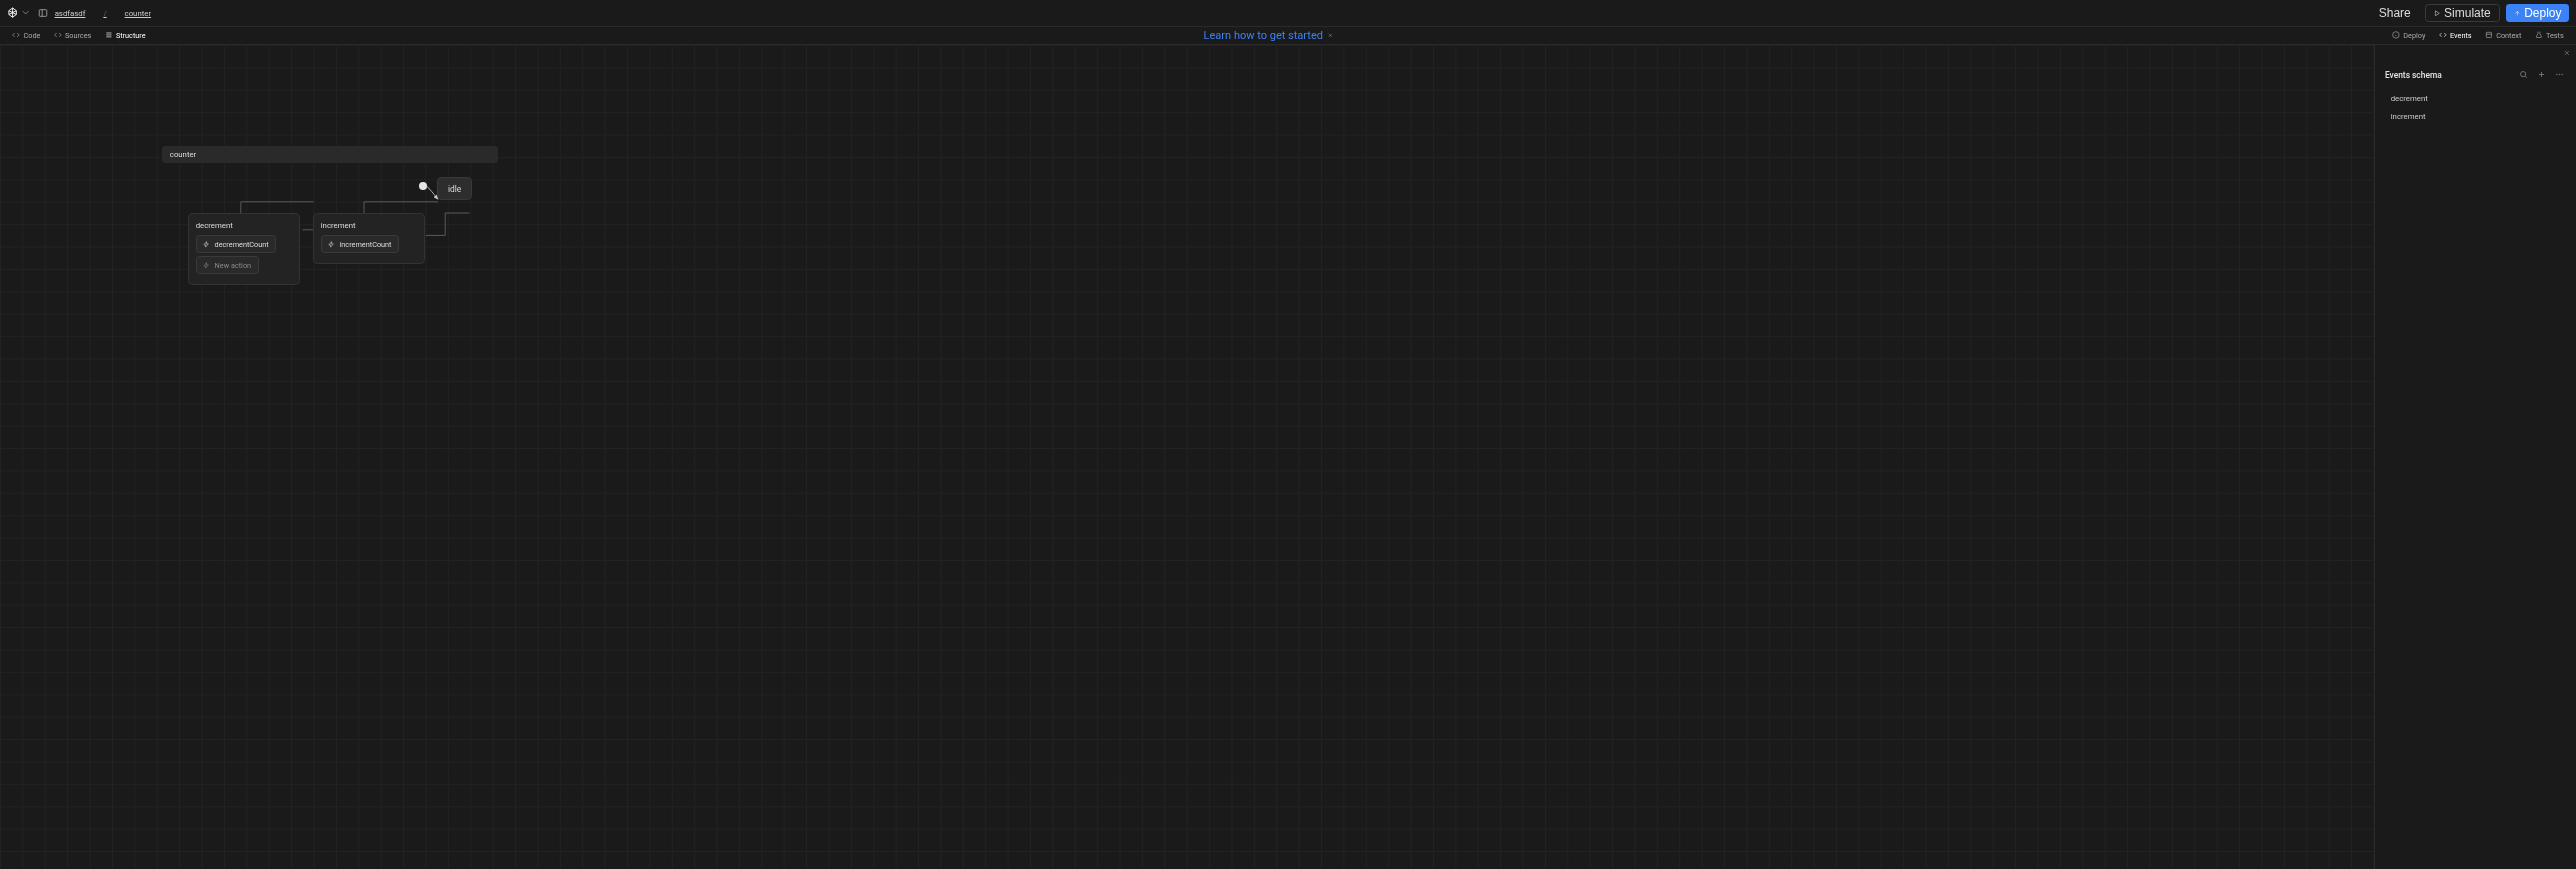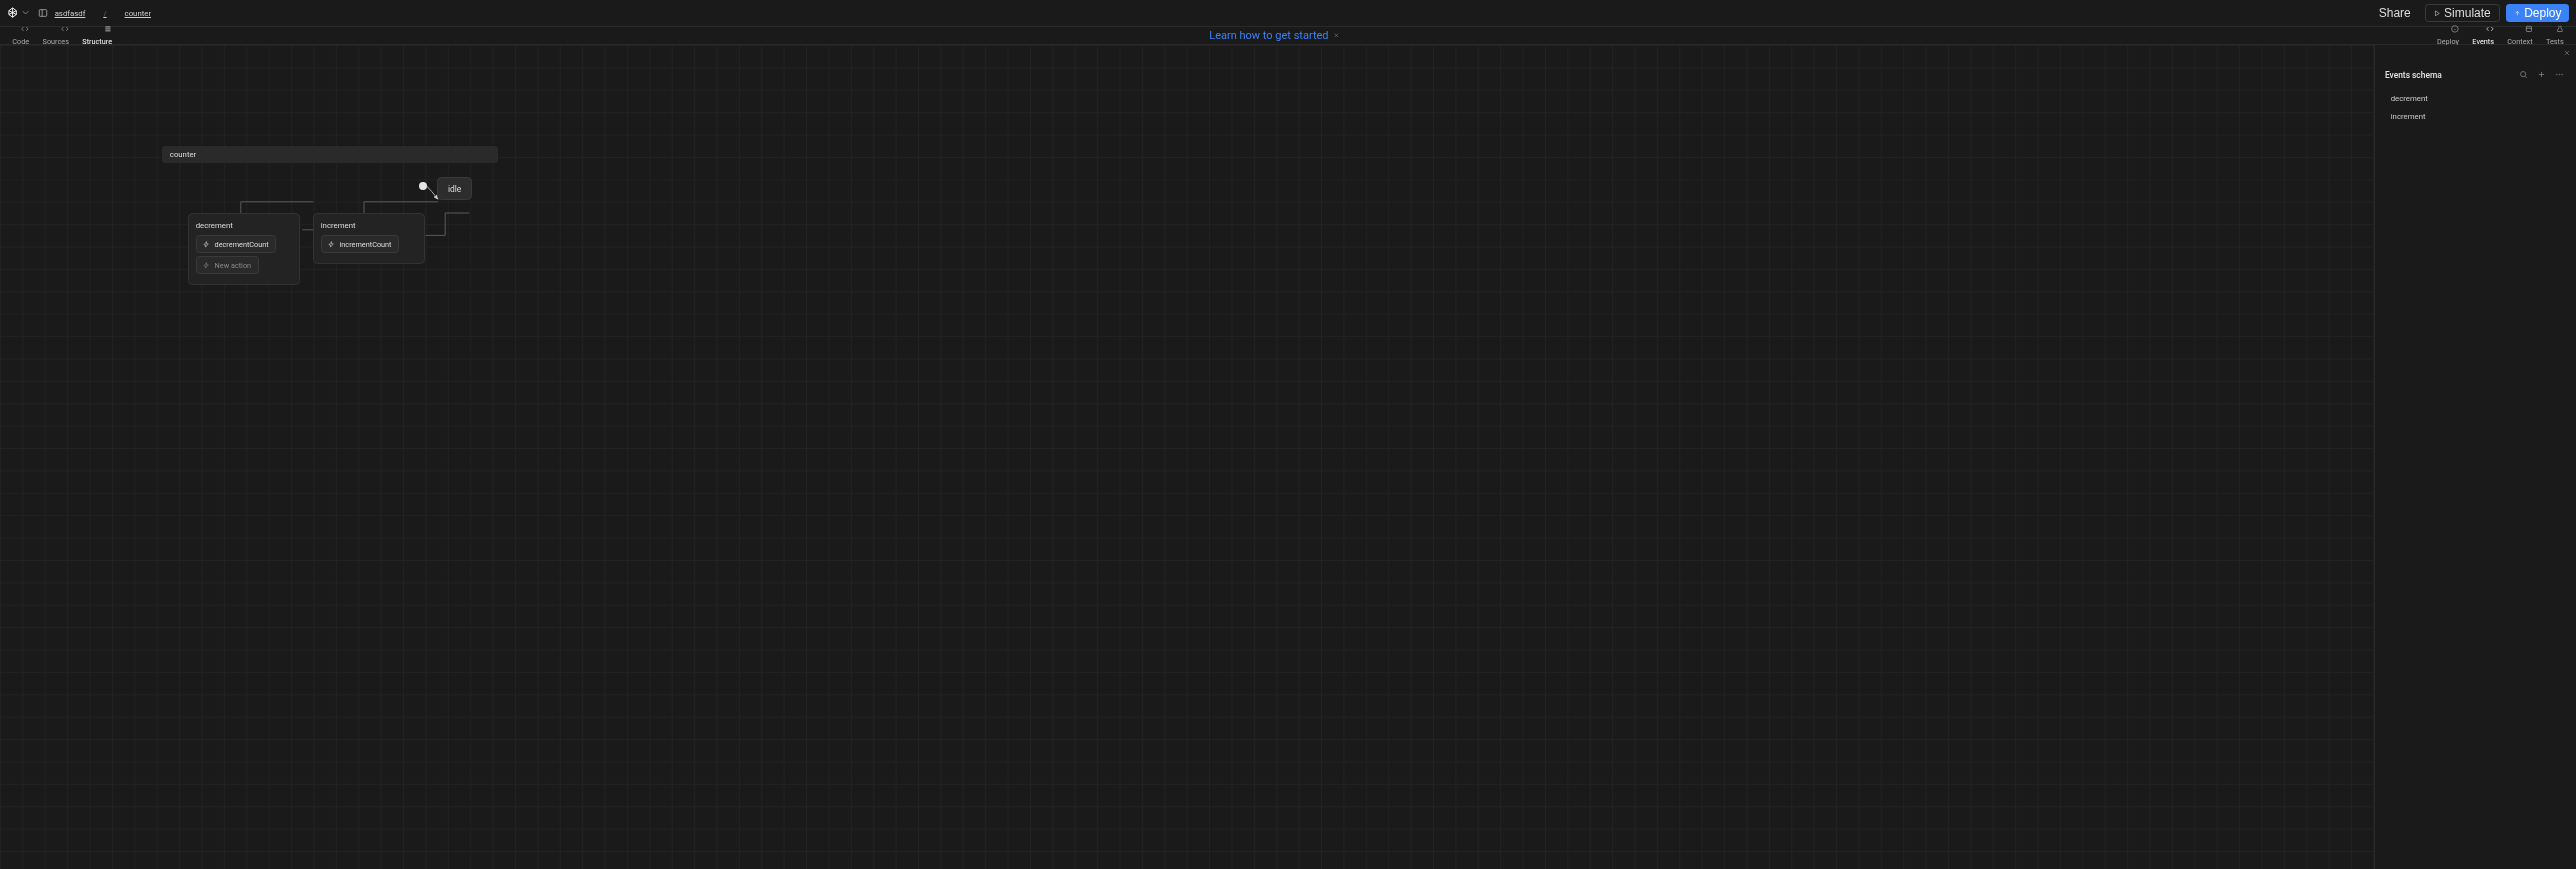--- a/index.html
+++ b/index.html
@@ -46,28 +46,27 @@
 .subbar {
   height: 18px;
   display: flex;
   align-items: center;
   padding: 0 6.7px;
   gap: 2.2px;
   border-bottom: 0.6px solid #2a2a2a;
 }
 .tab {
   display: inline-flex;
-  align-items: flex-end;
+  align-items: flex-start;
   gap: 3.4px;
   padding: 2.2px 5.6px;
   font-size: 7.3px;
   color: #aaa;
   cursor: pointer;
   border-radius: 2.2px;
-  flex-direction: column;
 }
 .tab.active { color: #fff; }
 .tab svg { width: 7.8px; height: 7.8px; }
 .subbar .center {
   flex: 1;
   display: flex;
   justify-content: center;
   align-items: center;
   gap: 4.5px;
   font-size: 11px;

